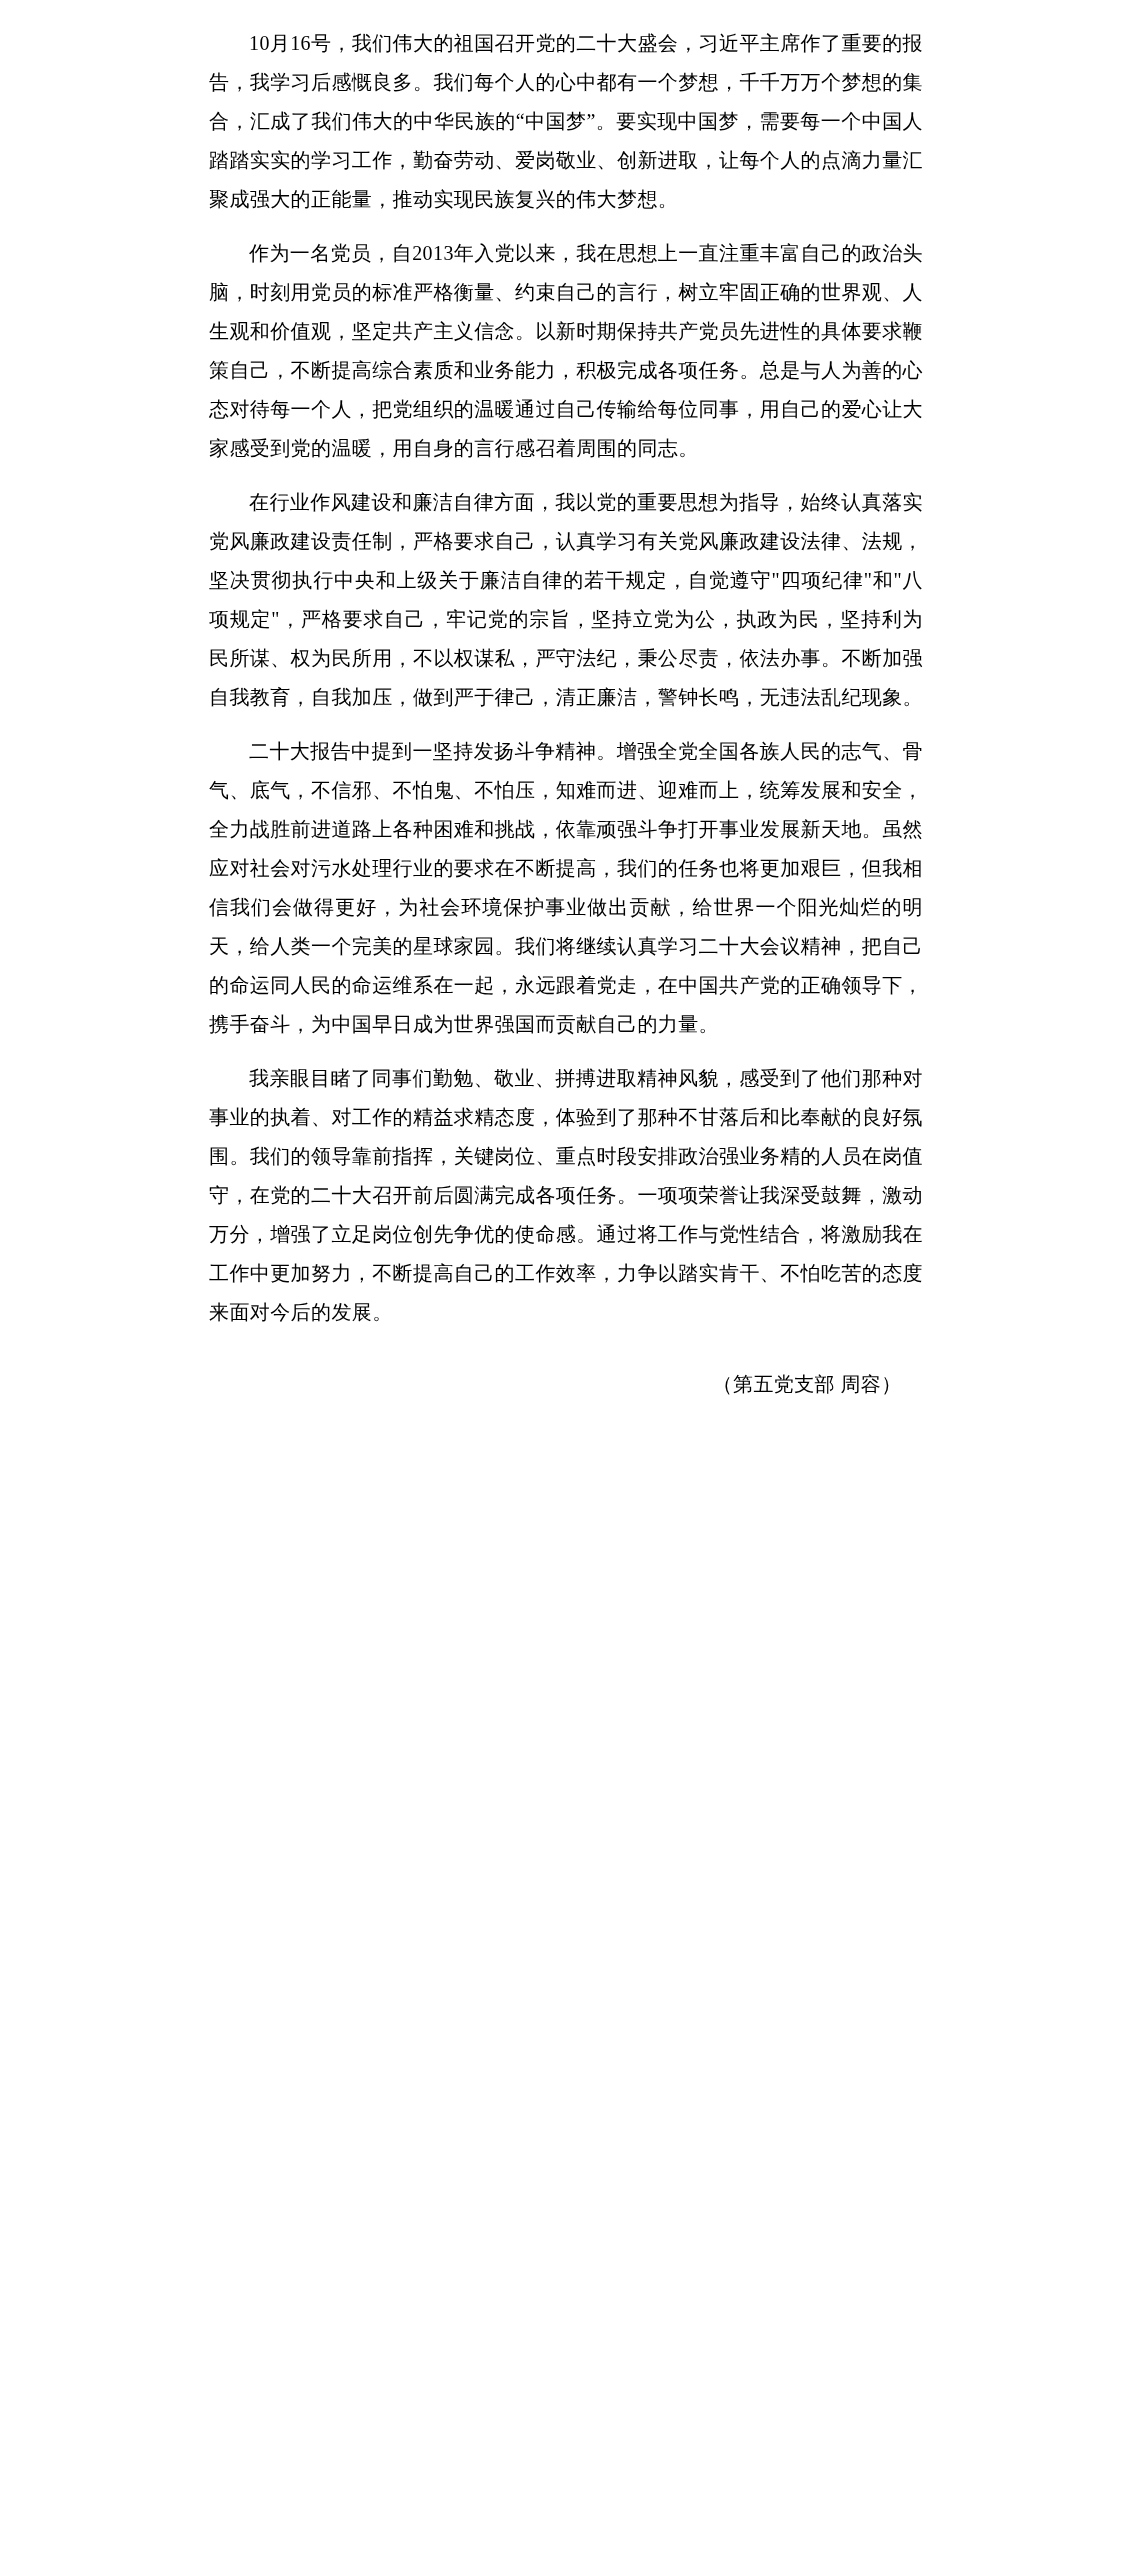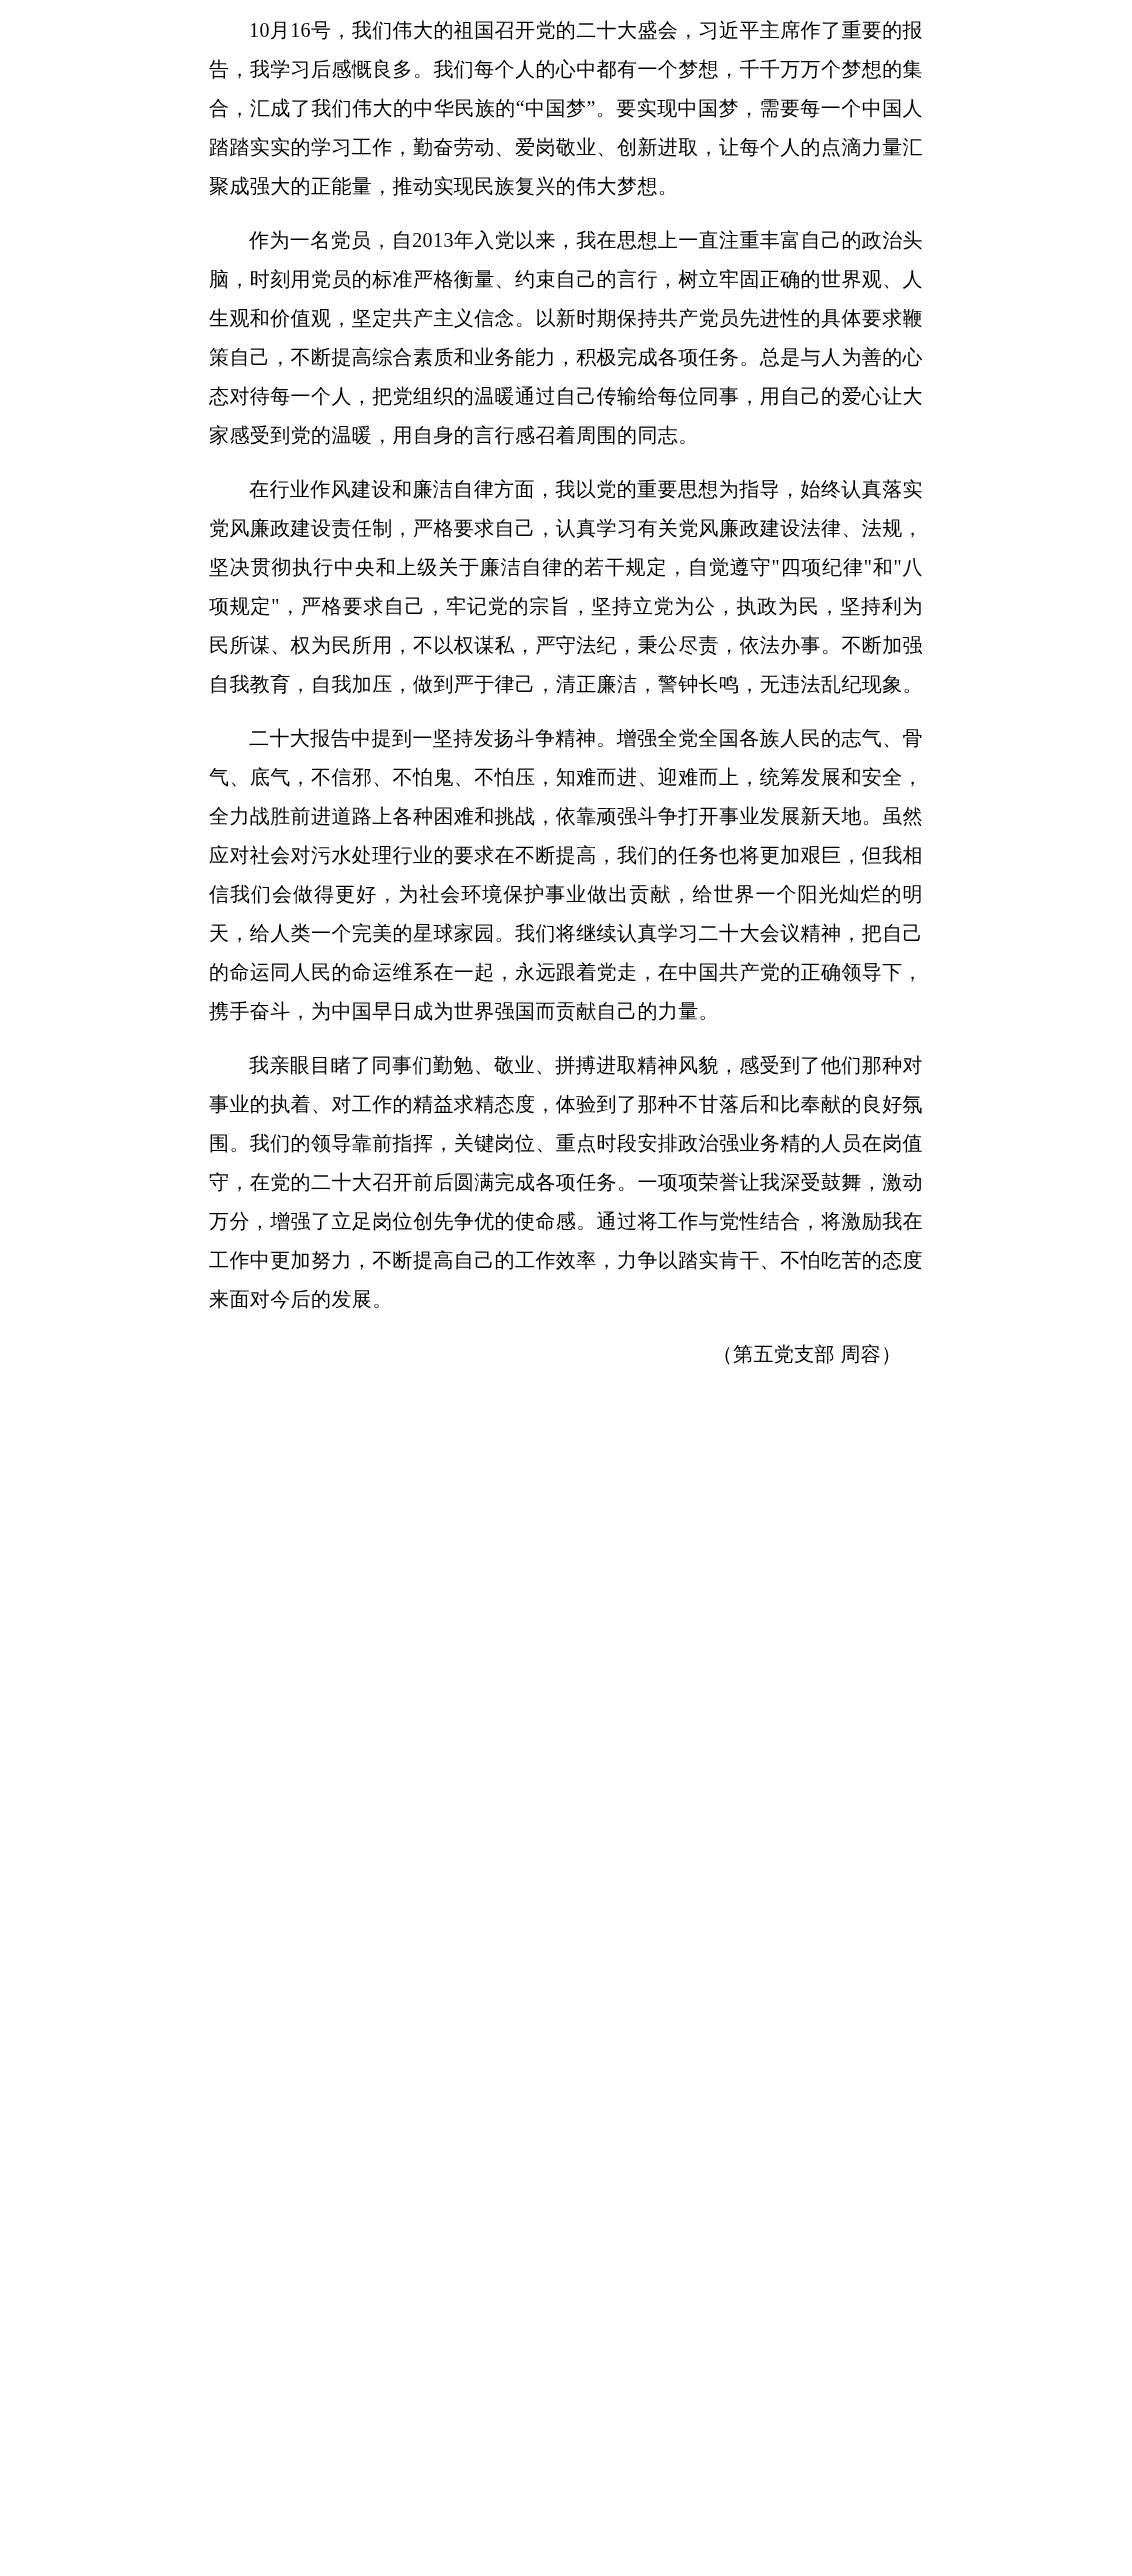--- a/index.html
+++ b/index.html
@@ -8,21 +8,21 @@
     background: #ffffff;
   }
   body {
     font-family: "Liberation Serif", "DejaVu Serif", serif;
   }
   .page {
     width: 1132px;
     min-height: 2576px;
     box-sizing: border-box;
     background: #ffffff;
-    padding: 11px 86px 43px 86px;
+    padding: 24px 86px 43px 86px;
     margin: 0 auto;
     position: relative;
   }
   .doc-body {
     width: 714px;
     margin: 0 auto;
   }
   p.para {
     margin: 0 0 0 0;
     text-indent: 2em;
@@ -31,21 +31,21 @@
     color: #000000;
     text-align: justify;
     text-justify: inter-ideograph;
     letter-spacing: 0.4px;
     font-family: "Liberation Serif", "DejaVu Serif", serif;
   }
   p.para + p.para {
     margin-top: 15px;
   }
   .signature {
-    margin-top: 16px;
+    margin-top: 33px;
     font-size: 20px;
     line-height: 1.95;
     color: #000000;
     text-align: right;
     padding-right: 21.4px;
     letter-spacing: 0.4px;
   }
 </style>
 </head>
 <body>

